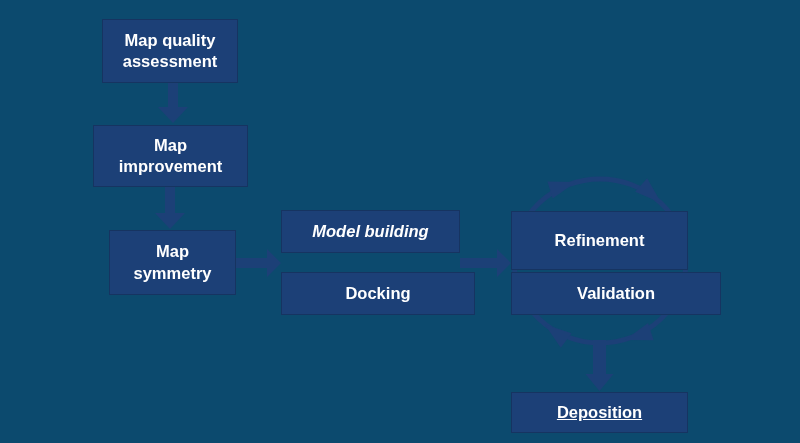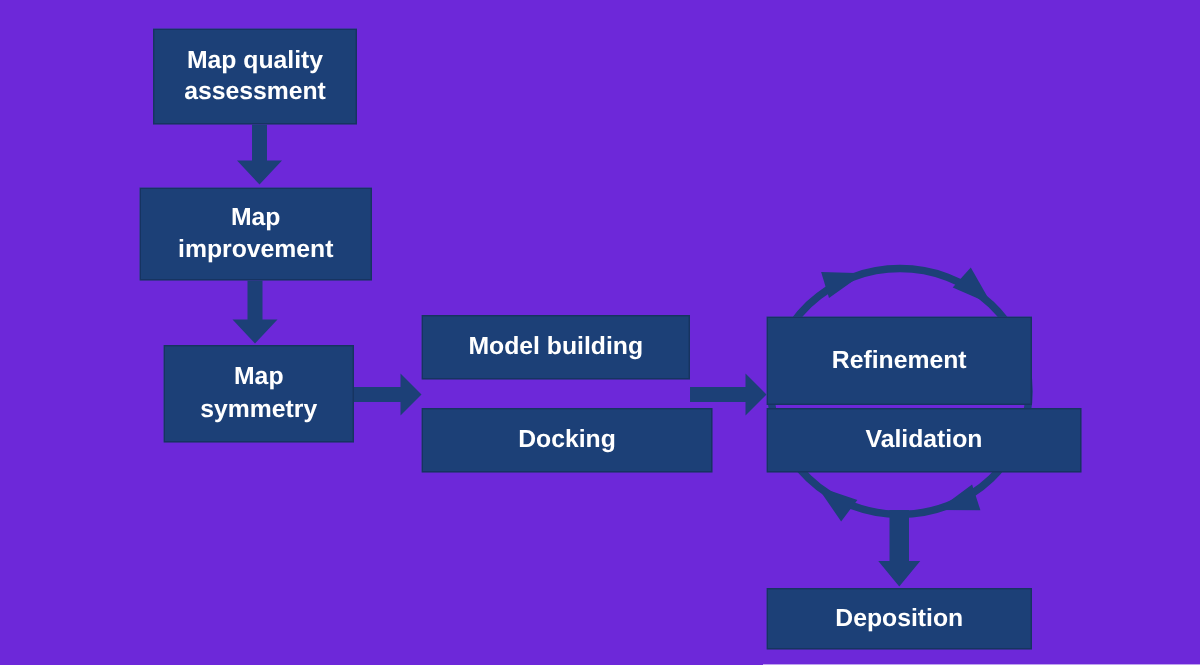--- a/index.html
+++ b/index.html
@@ -1,41 +1,41 @@
 <!DOCTYPE html>
 <html style="--accent: #1c4077; --node-text: #ffffff;"><head>
 <meta charset="utf-8">
 <style>
   html,body{margin:0;padding:0;background:#ffffff;}
   .canvas{
-    position:relative;width:800px;height:443px;background:#6d28d9;overflow:hidden;
+    position:relative;width:800px;height:443px;background:#0c4a6e;overflow:hidden;
     font-family:"Liberation Sans",sans-serif;
   }
   .layer{position:absolute;left:0;top:0;width:800px;height:443px;}
   .underlay{z-index:1;}
   .overlay{z-index:3;pointer-events:none;}
   .ink{color:var(--accent,#1c4077);}
   .node{
     position:absolute;z-index:2;
     background:var(--accent,#1c4077);
     color:var(--node-text,#ffffff);
     display:flex;align-items:center;justify-content:center;
     text-align:center;
     font-size:16.5px;font-weight:600;line-height:1.28;
     box-shadow:inset 0 0 0 1px rgba(0,0,0,0.18);
   }
   .node .lbl{white-space:pre-line;}
   .n-map-quality    {left:102px;top:19px; width:136px;height:64px;}
   .n-map-improvement{left:93px; top:125px;width:155px;height:62px;}
   .n-map-symmetry   {left:109px;top:230px;width:127px;height:65px;}
-  .n-model-building {left:281px;top:210px;width:179px;height:43px;}
+  .n-model-building {left:281px;top:210px;width:179px;height:43px;font-style:italic;}
   .n-docking        {left:281px;top:272px;width:194px;height:43px;}
   .n-refinement     {left:511px;top:211px;width:177px;height:59px;}
   .n-validation     {left:511px;top:272px;width:210px;height:43px;justify-content:center;}
-  .n-deposition     {left:511px;top:392px;width:177px;height:41px;}
+  .n-deposition     {left:511px;top:392px;width:177px;height:41px;text-decoration:underline;}
 </style>
 </head>
 <body>
 
 <div class="canvas">
 
   <svg class="layer underlay ink" viewBox="0 0 800 443" aria-hidden="true">
     <ellipse cx="600" cy="261" rx="86" ry="82" fill="none" stroke="currentColor" stroke-width="5"></ellipse>
     <polygon points="3,0 -24,-9 -24,9" fill="currentColor" transform="translate(573,183) rotate(-17)"></polygon>
     <polygon points="3,0 -24,-9 -24,9" fill="currentColor" transform="translate(659,201) rotate(42)"></polygon>

